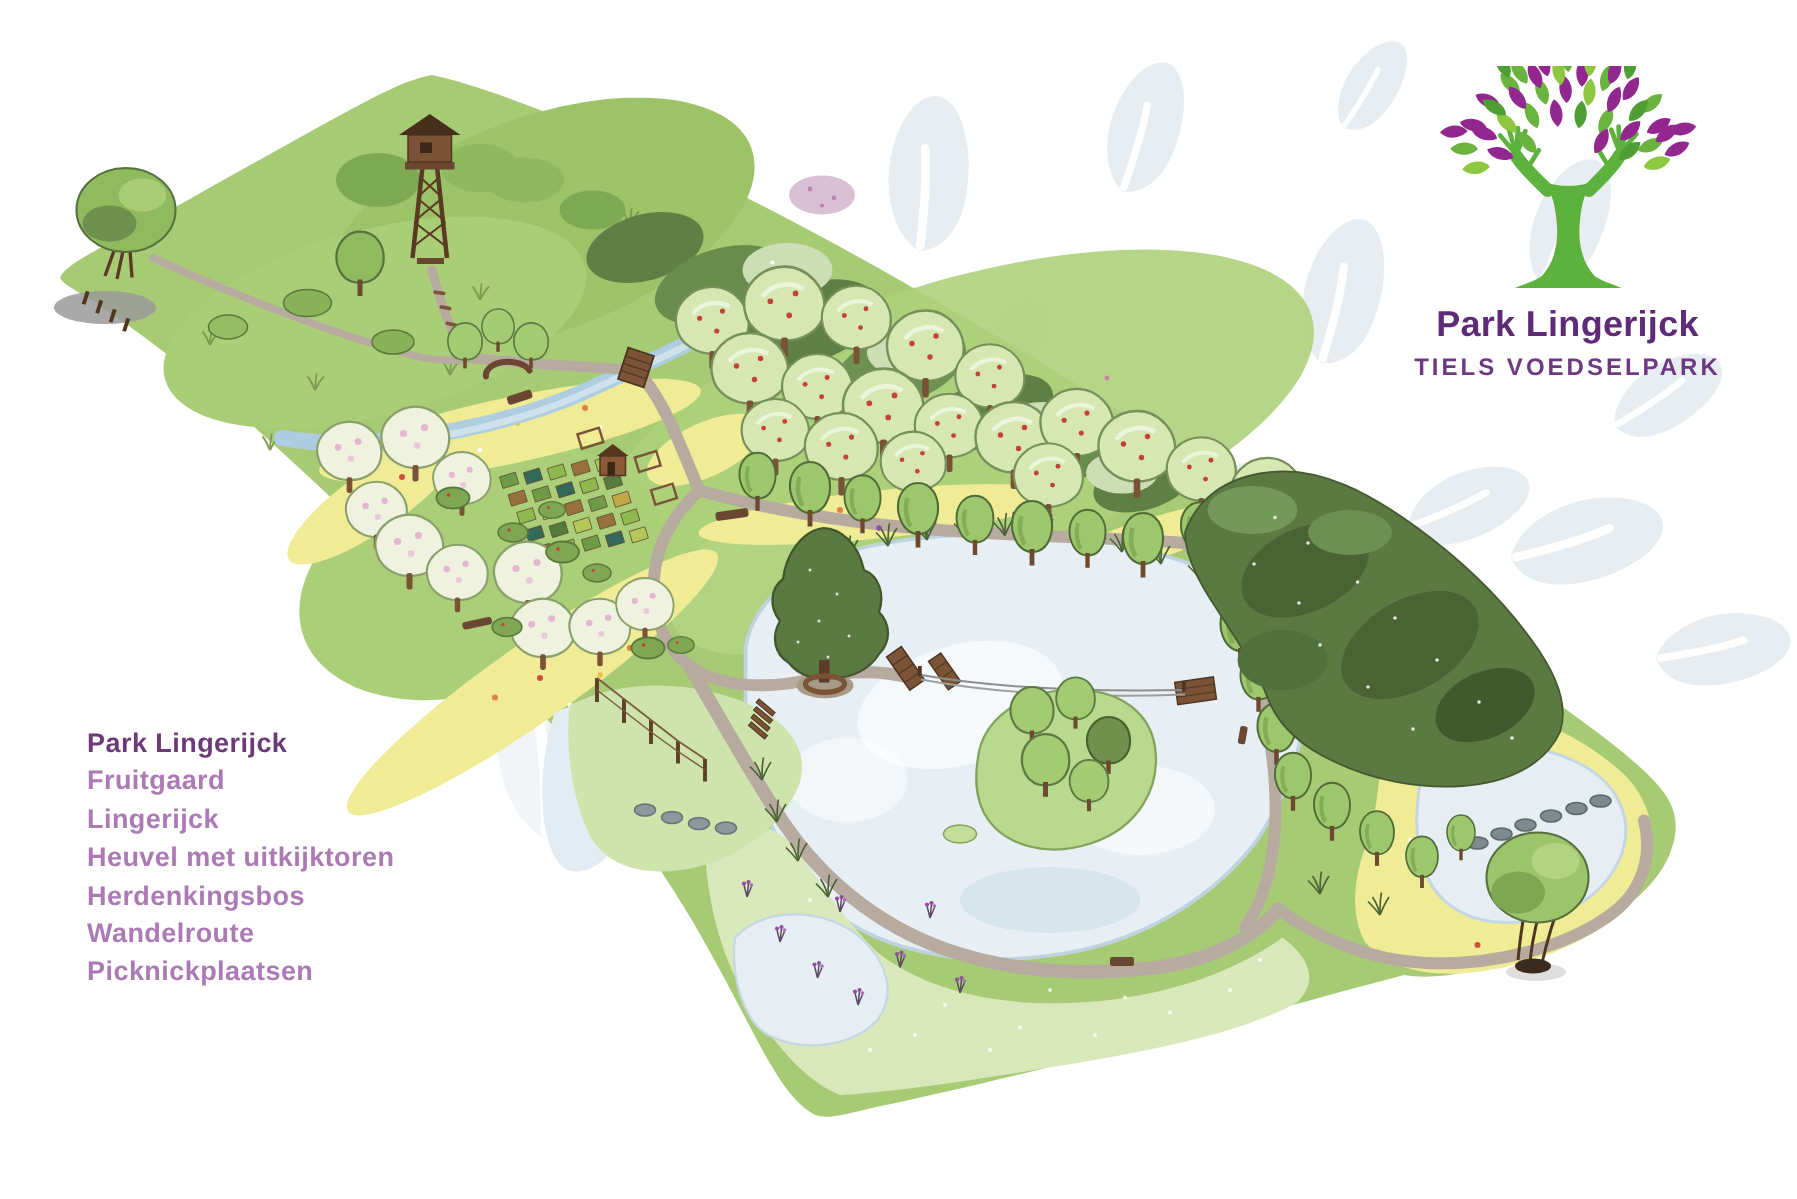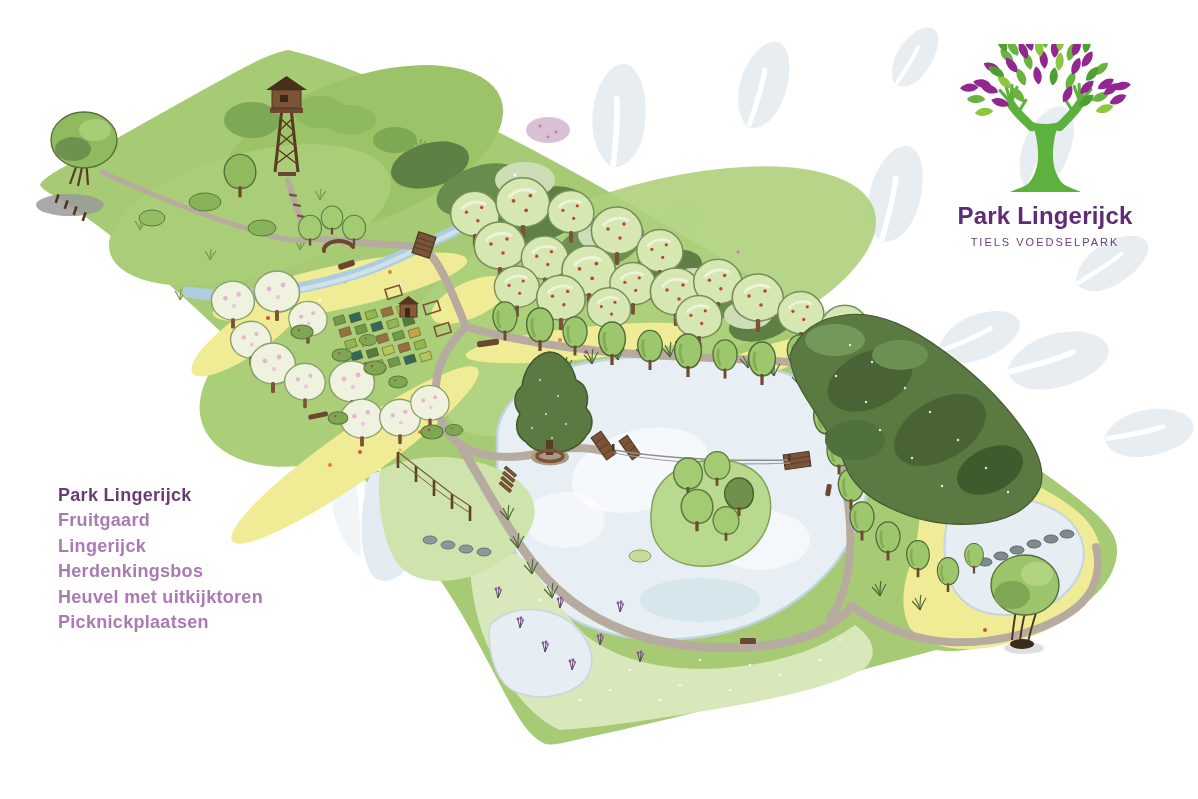--- a/index.html
+++ b/index.html
@@ -4,21 +4,21 @@
 <style>
   html,body{margin:0;padding:0;background:#fff;}
   #stage{position:relative;width:1198px;height:799px;background:#ffffff;overflow:hidden;
          font-family:"Liberation Sans", sans-serif;}
   #mapsvg{position:absolute;left:0;top:0;}
   .legend{position:absolute;left:58px;top:483px;line-height:25.4px;font-size:18px;letter-spacing:.3px;}
   .legend-title{color:#6d3a78;font-weight:bold;}
   .legend-item{color:#ab7ab5;font-weight:bold;}
   .logo{position:absolute;left:928px;top:44px;width:234px;text-align:center;}
   .logo-name{color:#5f2a78;font-weight:bold;font-size:24px;margin-top:6px;letter-spacing:.2px;}
-  .logo-tagline{color:#6d3a82;font-size:11px;letter-spacing:2px;margin-top:6px;font-weight:normal;}
+  .logo-tagline{color:#6d3a82;font-size:16px;letter-spacing:2px;margin-top:6px;font-weight:bold;}
 </style>
 </head>
 <body>
 
 <div id="stage">
 
 <svg id="mapsvg" width="1198" height="799" viewBox="0 0 1198 799">
   <defs>
     <g id="wleaf">
       <path d="M3,24 C8,8 34,-6 62,-3 C82,-1 94,8 93,18 C91,32 64,44 38,44 C18,44 6,36 3,24 Z"></path>
@@ -579,22 +579,23 @@
     <ellipse cx="1025" cy="585" rx="34" ry="30" fill="#9cc46a" stroke="#55703d" stroke-width="1.4"></ellipse>
     <ellipse cx="1012" cy="595" rx="18" ry="14" fill="#7fa653"></ellipse>
     <ellipse cx="1037" cy="574" rx="16" ry="12" fill="#b2d381"></ellipse>
   </g>
 </svg>
 
 <div class="legend">
   <div class="legend-title">Park Lingerijck</div>
   <div class="legend-item">Fruitgaard</div>
   <div class="legend-item">Lingerijck</div>
+  <div class="legend-item">Heuvel met uitkijktoren</div>
   <div class="legend-item">Herdenkingsbos</div>
-  <div class="legend-item">Heuvel met uitkijktoren</div>
+  <div class="legend-item">Wandelroute</div>
   <div class="legend-item">Picknickplaatsen</div>
 </div>
 
 <div class="logo">
   <svg width="175" height="148" viewBox="0 0 160 150">
 
     <g fill="#5cb23c">
       <path d="M62,142 C70,134 74,120 72,104 C71,92 68,84 64,78 C72,82 88,82 96,78 C92,84 89,92 88,104
                C86,120 90,134 98,142 C104,146 112,148 116,150 L44,150 C48,148 56,146 62,142 Z"></path>
     </g>

